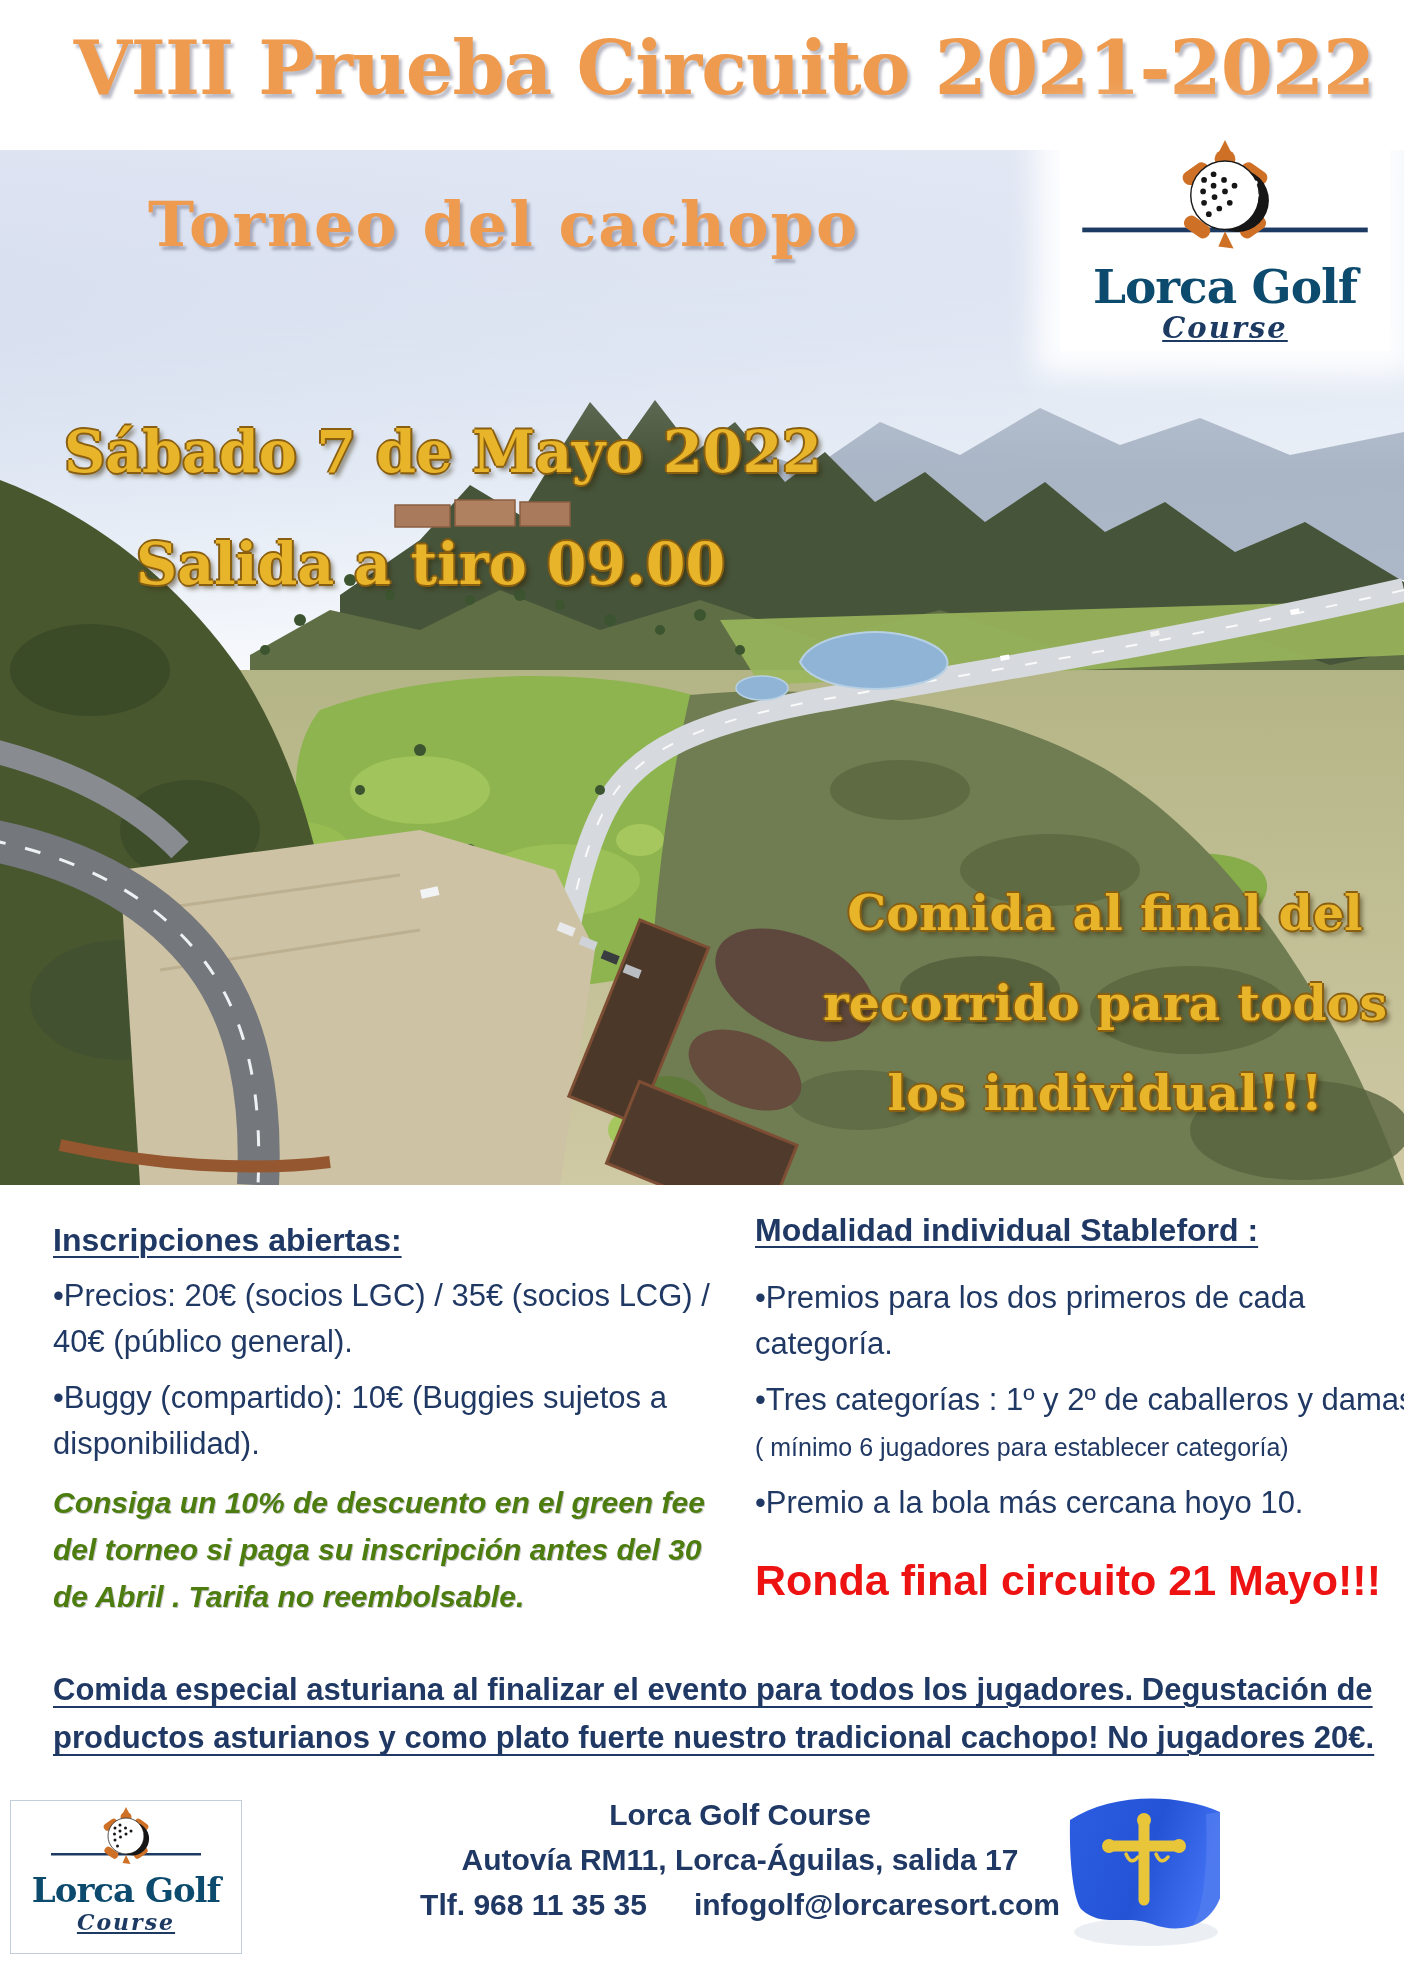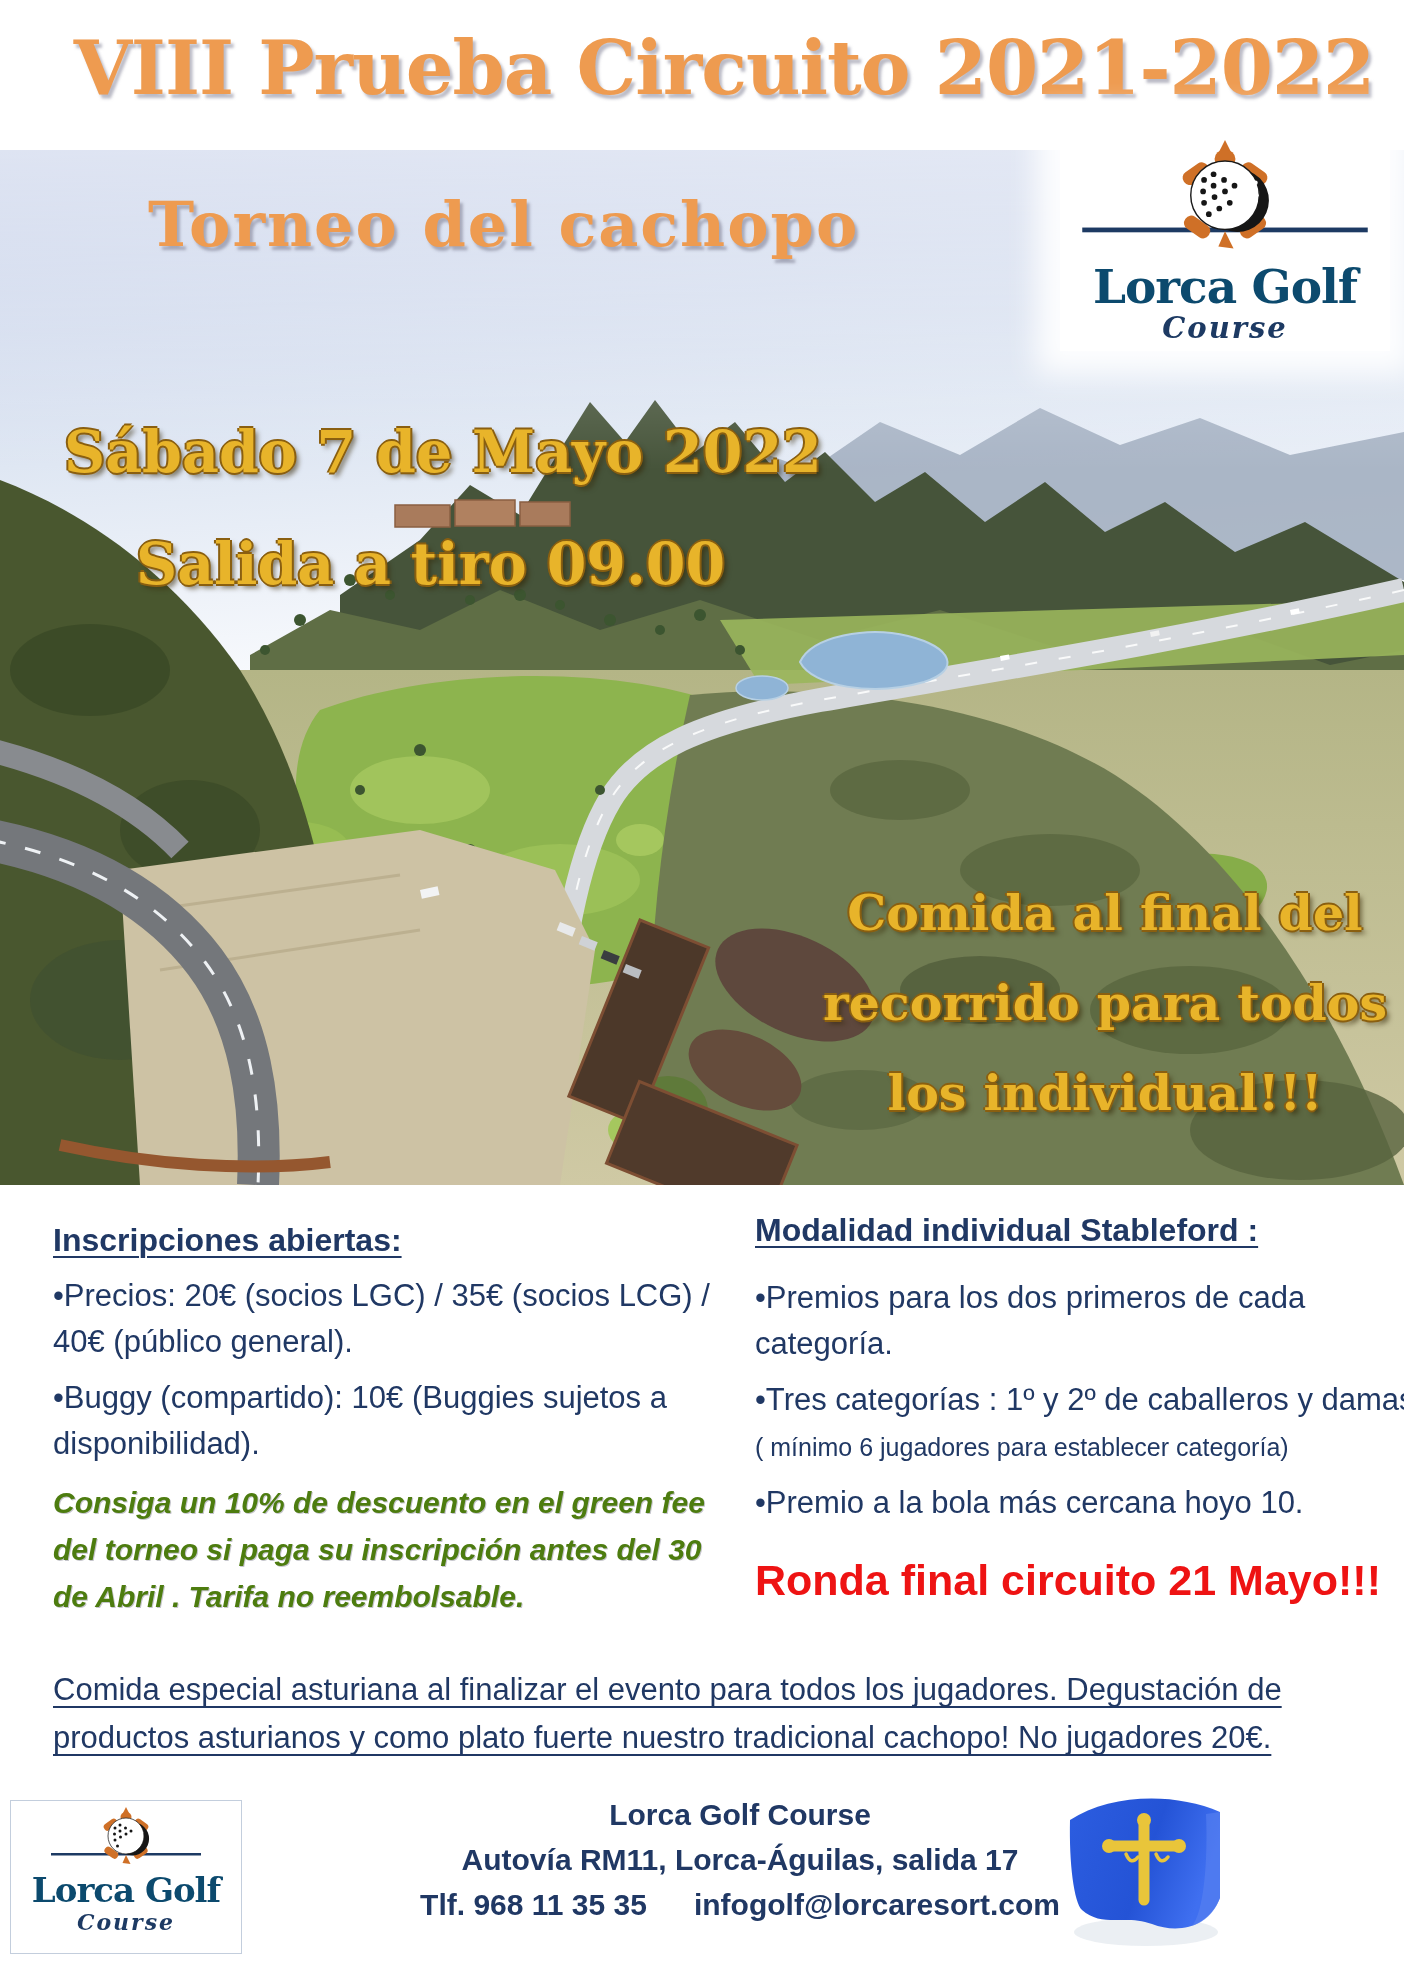--- a/index.html
+++ b/index.html
@@ -45,21 +45,21 @@
     position:absolute; right:14px; top:-14px; width:330px; text-align:center;
     background:#fff; box-shadow:0 0 28px 24px rgba(255,255,255,.92);
     padding:4px 0 6px;
   }
   .logo-name{
     font-family:"DejaVu Serif",serif; font-weight:700; font-size:47px;
     color:#0c4a6e; line-height:1.05; letter-spacing:-1px;text-align:center;
   }
   .logo-course{
     font-family:"DejaVu Serif",serif; font-style:italic; font-weight:700;
-    font-size:29px; color:#1d3a63; letter-spacing:2px;
+    font-size:29px; color:#1d3a63; letter-spacing:2px;text-decoration:underline;
   }
   
   .col{ position:absolute; color:#203864; }
   .col-left{ left:53px; top:1222px; width:658px; }
   .col-right{ left:755px; top:1212px; width:660px; }
   .col h3{
     font-size:32px; font-weight:700; color:#203864;
     text-decoration:underline; text-underline-offset:5px;
     text-decoration-thickness:2px; margin:0 0 14px;
   }
@@ -70,21 +70,21 @@
     margin-top:12px; font-size:30px; line-height:47px;
     font-style:italic; font-weight:700; color:#4d7c0f;
     text-shadow:1px 1px 0 rgba(90,90,110,.35);
   }
   .final-round{
     margin-top:30px; font-size:43px; font-weight:700; color:#ee1313;
     white-space:nowrap;
   }
   .special-meal{
     position:absolute; left:53px; top:1666px; width:1332px;
-    font-size:31px; line-height:48px; font-weight:400; color:#203864;
+    font-size:31px; line-height:48px; font-weight:700; color:#203864;
     text-decoration:underline; text-underline-offset:6px;
     text-decoration-thickness:2px;
   }
   
   .footer{ position:absolute; left:0; top:1772px; width:1404px; height:197px; }
   .logo-box{
     position:absolute; left:10px; top:28px; width:232px; height:154px;
     border:1px solid #c3cedd; background:#fff; text-align:center; padding-top:6px;
   }
   .logo-box .logo-name{ font-size:34px; }

